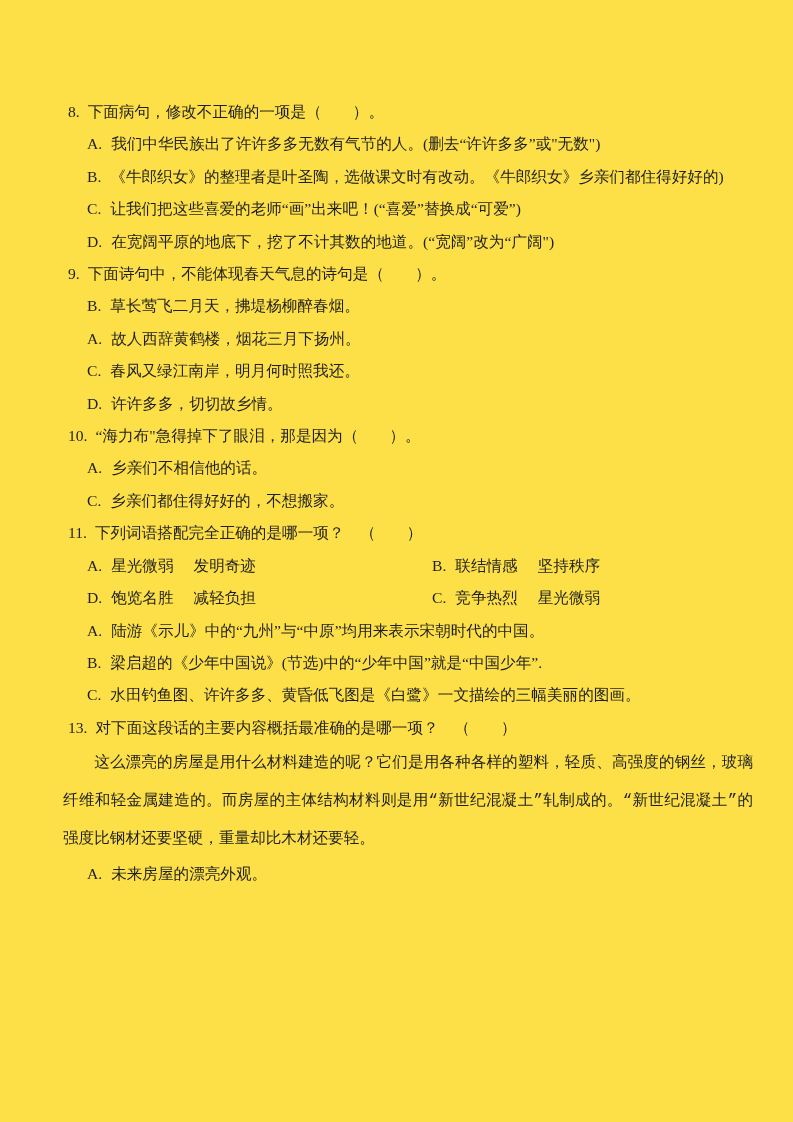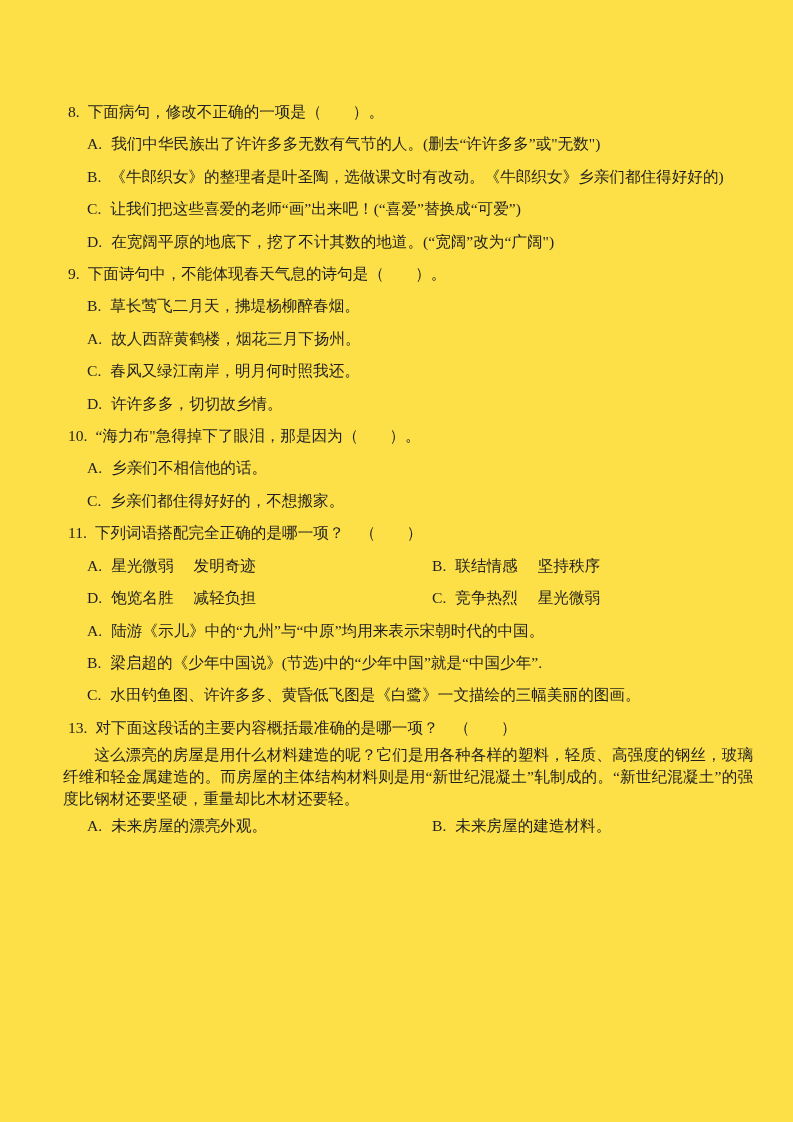--- a/index.html
+++ b/index.html
@@ -18,21 +18,21 @@
     background: #fde047;
   }
   .line { line-height: 32.4px; }
   .qhead { text-indent: 5px; }
   .qnum { margin-right: 8px; }
   .opt { text-indent: 24px; }
   .olabel { margin-right: 9px; }
   .optrow { display: grid; grid-template-columns: 1fr 1fr; }
   .cell { padding-left: 24px; }
   .w2 { margin-left: 20px; }
-  .para { text-indent: 2em; text-align: justify; line-height: 22px; }
+  .para { text-indent: 2em; text-align: justify; line-height: 38px; font-family: Liberation Mono, monospace; }
 </style>
 </head>
 <body>
 
 <div class="page">
 
   <section>
     <div class="line qhead">
       <span class="qnum">8.</span><span>下面病句，修改不正确的一项是（　　）。</span>
     </div>
@@ -116,19 +116,16 @@
 
   <section>
     <div class="line qhead">
       <span class="qnum">13.</span><span>对下面这段话的主要内容概括最准确的是哪一项？　（　　）</span>
     </div>
     <div class="para">这么漂亮的房屋是用什么材料建造的呢？它们是用各种各样的塑料，轻质、高强度的钢丝，玻璃纤维和轻金属建造的。而房屋的主体结构材料则是用“新世纪混凝土”轧制成的。“新世纪混凝土”的强度比钢材还要坚硬，重量却比木材还要轻。</div>
     <div class="line optrow">
       <span class="cell">
         <span class="olabel">A.</span><span>未来房屋的漂亮外观。</span>
       </span>
-      <span class="cell">
-        <span class="olabel">B.</span><span>未来房屋的建造材料。</span>
-      </span>
     </div>
   </section>
 
 </div>
 
 </body></html>

